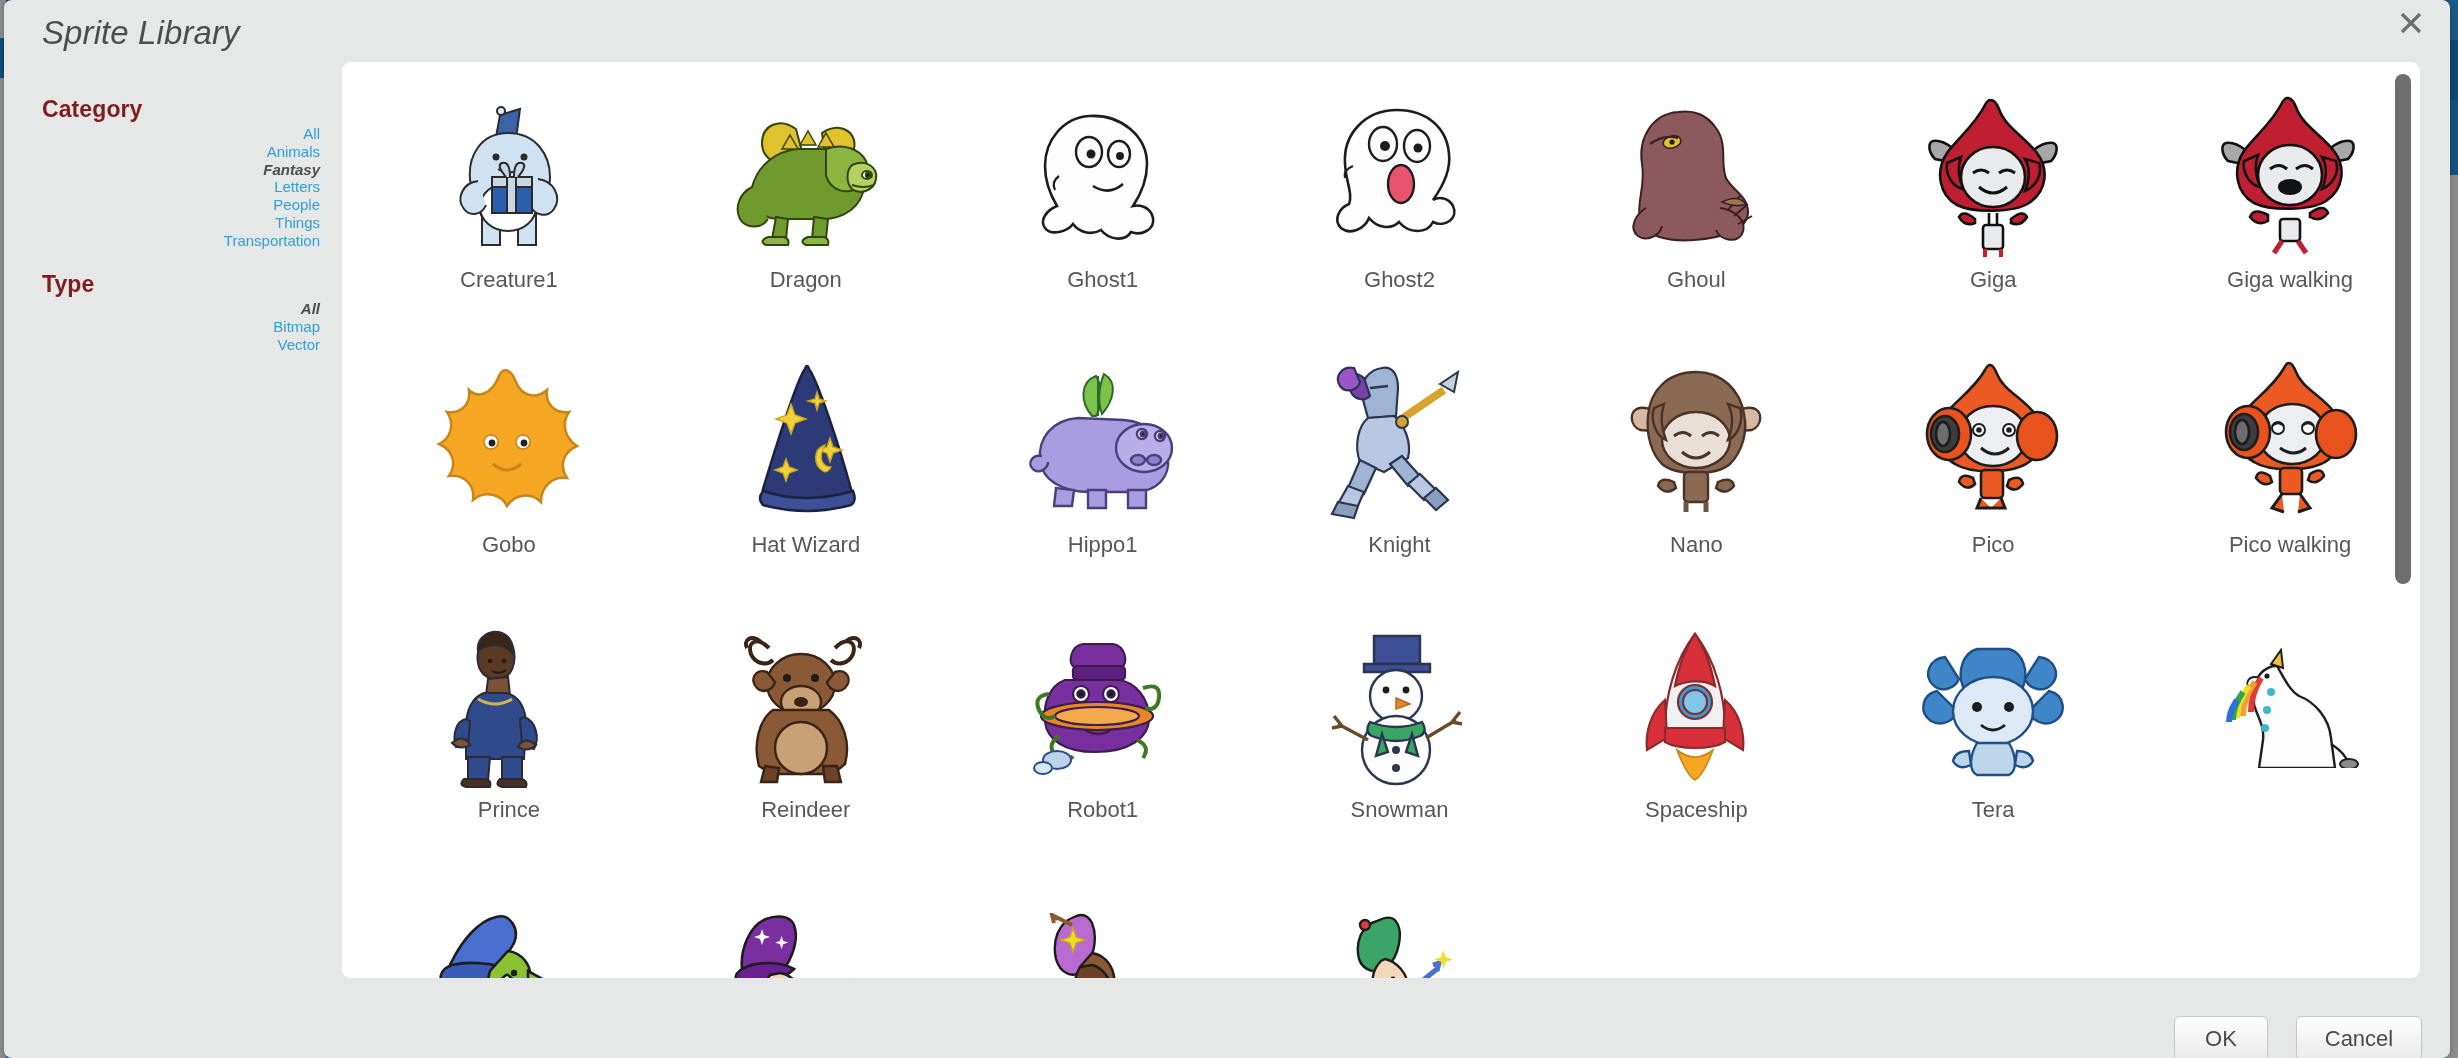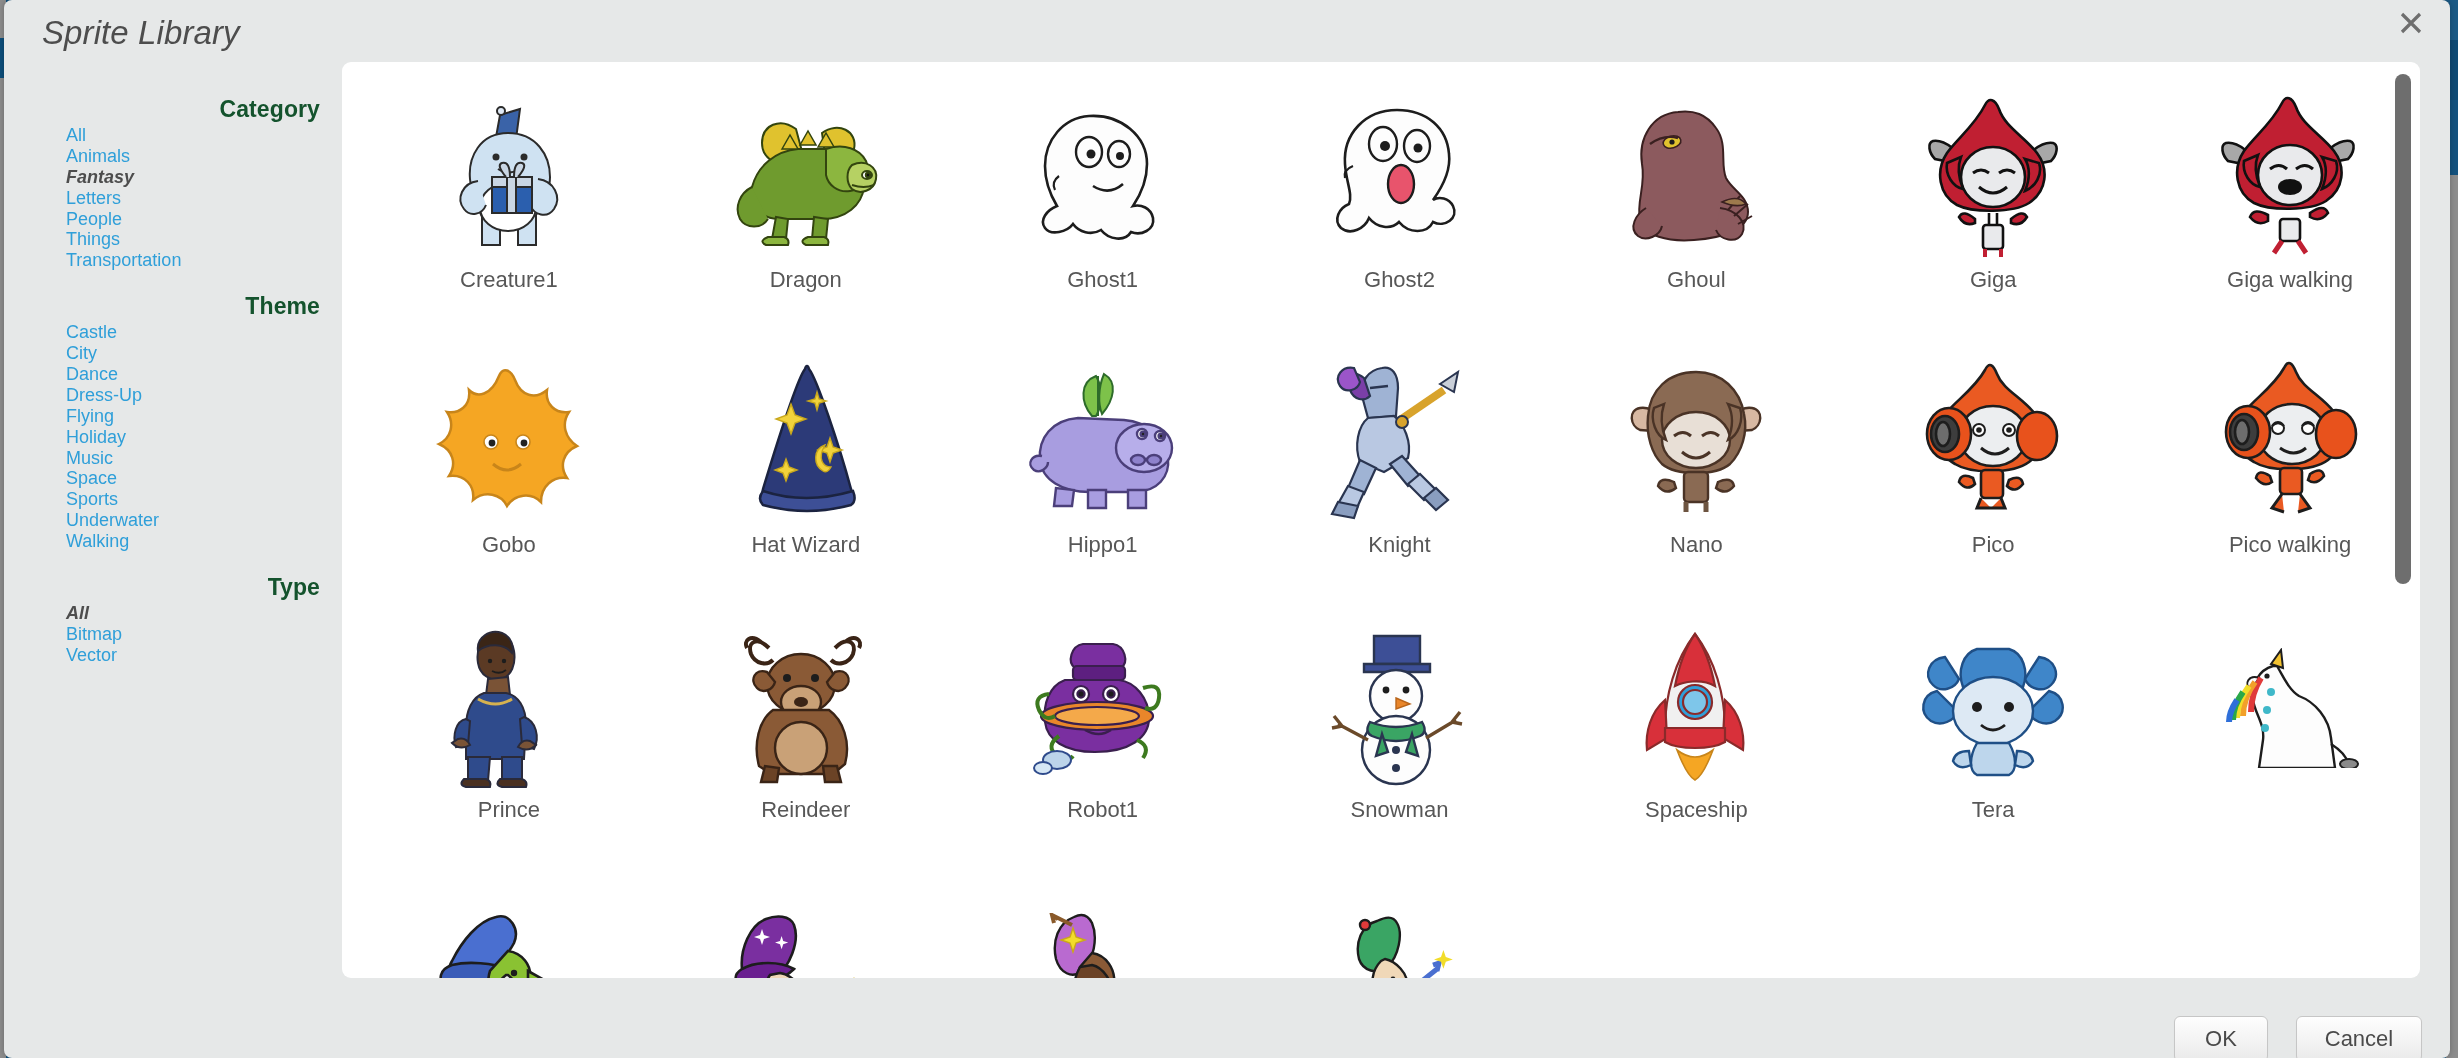--- a/index.html
+++ b/index.html
@@ -56,27 +56,28 @@
   }
 
   
   #sidebar {
     position: absolute; left: 38px; top: 96px;
     width: 278px;
     font-size: 21px;
   }
   .sb-group { margin-bottom: 22px; }
   .sb-head {
-    color: #14532d; font-weight: 700; font-size: 23px;
-    margin-bottom: 2px; letter-spacing: .1px; text-align: right;
+    color: #7f1d1d; font-weight: 700; font-size: 23px;
+    margin-bottom: 2px; letter-spacing: .1px;
   }
   .sb-item {
     color: #2f9fd9; padding: 1px 0 1px 24px;
     cursor: pointer; line-height: 1.05;
-    font-size: 18px;
+    font-size: 15px;
+    text-align: right;
   }
   .sb-item.selected { color: #4d4d4d; font-weight: 700; cursor: default; font-style: italic; }
 
   
   #panel {
     position: absolute; left: 338px; top: 62px;
     width: 2078px; height: 916px;
     background: #ffffff;
     border-radius: 9px;
     overflow: hidden;
@@ -160,34 +161,20 @@
   <div id="sidebar">
       <div class="sb-group">
         <div class="sb-head">Category</div>
         <div class="sb-item">All</div>
         <div class="sb-item">Animals</div>
         <div class="sb-item selected">Fantasy</div>
         <div class="sb-item">Letters</div>
         <div class="sb-item">People</div>
         <div class="sb-item">Things</div>
         <div class="sb-item">Transportation</div>
-      </div>
-      <div class="sb-group">
-        <div class="sb-head">Theme</div>
-        <div class="sb-item">Castle</div>
-        <div class="sb-item">City</div>
-        <div class="sb-item">Dance</div>
-        <div class="sb-item">Dress-Up</div>
-        <div class="sb-item">Flying</div>
-        <div class="sb-item">Holiday</div>
-        <div class="sb-item">Music</div>
-        <div class="sb-item">Space</div>
-        <div class="sb-item">Sports</div>
-        <div class="sb-item">Underwater</div>
-        <div class="sb-item">Walking</div>
       </div>
       <div class="sb-group">
         <div class="sb-head">Type</div>
         <div class="sb-item selected">All</div>
         <div class="sb-item">Bitmap</div>
         <div class="sb-item">Vector</div>
       </div>
     </div>
 
   <div id="panel">

